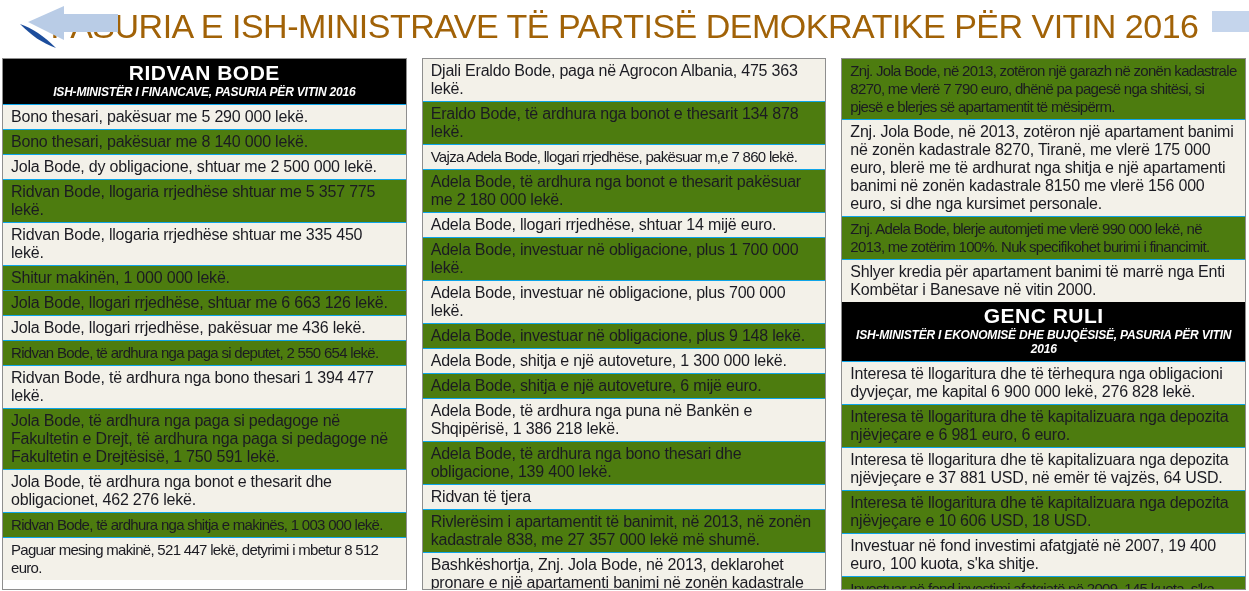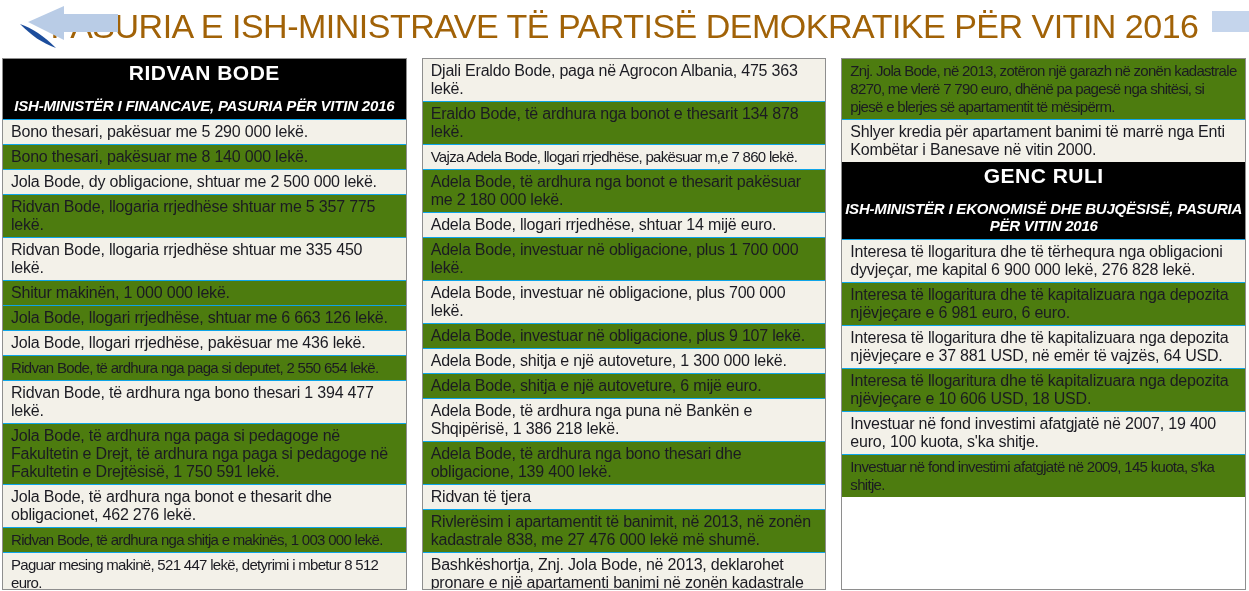--- a/index.html
+++ b/index.html
@@ -21,21 +21,21 @@
   }
   .col{
     flex:1;min-width:0;height:532px;overflow:hidden;
     border:1px solid #8e8e8e;background:#ffffff;box-sizing:border-box;
   }
   .col-header{
     background:#000000;color:#ffffff;text-align:center;
     padding:3px 2px 5px;
   }
   .col-header-title{font-size:21px;font-weight:bold;letter-spacing:0.5px;line-height:1.05;}
-  .col-header-sub{font-size:15px;font-weight:bold;font-style:italic;letter-spacing:-0.2px;margin-top:13px;}
+  .col-header-sub{font-size:12px;font-weight:bold;font-style:italic;letter-spacing:-0.2px;margin-top:1px;}
   .row{
     padding:3px 8px 3px;font-size:16px;line-height:18px;
     color:#1b1b22;border-top:1px solid #0ea5e9;letter-spacing:-0.2px;
   }
   .row:first-child{border-top:none;}
   .row-cream{background:#f3f1e9;}
   .row-blue{background:#4d7c0f;}
   .condensed{font-size:15px;letter-spacing:-0.7px;}
 </style>
 </head>
@@ -73,31 +73,33 @@
         <div class="row row-cream condensed">Paguar mesing makinë, 521 447 lekë, detyrimi i mbetur 8 512 euro.</div>
       </div>
     <div class="col">
         <div class="row row-cream">Djali Eraldo Bode, paga në Agrocon Albania, 475 363 lekë.</div>
         <div class="row row-blue">Eraldo Bode, të ardhura nga bonot e thesarit 134 878 lekë.</div>
         <div class="row row-cream condensed">Vajza Adela Bode, llogari rrjedhëse, pakësuar m,e 7 860 lekë.</div>
         <div class="row row-blue">Adela Bode, të ardhura nga bonot e thesarit pakësuar me 2 180 000 lekë.</div>
         <div class="row row-cream">Adela Bode, llogari rrjedhëse, shtuar 14 mijë euro.</div>
         <div class="row row-blue">Adela Bode, investuar në obligacione, plus 1 700 000 lekë.</div>
         <div class="row row-cream">Adela Bode, investuar në obligacione, plus 700 000 lekë.</div>
-        <div class="row row-blue">Adela Bode, investuar në obligacione, plus 9 107 lekë.</div>
+        <div class="row row-blue">Adela Bode, investuar në obligacione, plus 9 148 lekë.</div>
         <div class="row row-cream">Adela Bode, shitja e një autoveture, 1 300 000 lekë.</div>
         <div class="row row-blue">Adela Bode, shitja e një autoveture, 6 mijë euro.</div>
         <div class="row row-cream">Adela Bode, të ardhura nga puna në Bankën e Shqipërisë, 1 386 218 lekë.</div>
         <div class="row row-blue">Adela Bode, të ardhura nga bono thesari dhe obligacione, 139 400 lekë.</div>
         <div class="row row-cream">Ridvan të tjera</div>
-        <div class="row row-blue">Rivlerësim i apartamentit të banimit, në 2013, në zonën kadastrale 838, me 27 476 000 lekë më shumë.</div>
+        <div class="row row-blue">Rivlerësim i apartamentit të banimit, në 2013, në zonën kadastrale 838, me 27 357 000 lekë më shumë.</div>
         <div class="row row-cream">Bashkëshortja, Znj. Jola Bode, në 2013, deklarohet pronare e një apartamenti banimi në zonën kadastrale 8270, Tiranë, me vlerë 6 687 100 lekë, blerë me të ardhurat nga shitja e një banese të privatizuar në vitin 1992, me vlerë 3 000 000 lekë, ndërsa pjesa tjetër e vlerës është pasojë e rivlerësimit që i është bërë apartamentit në vitin 2013. Pjesa në zotërim e Znj. Jola Bode është 100%.</div>
       </div>
     <div class="col">
         <div class="row row-blue condensed">Znj. Jola Bode, në 2013, zotëron një garazh në zonën kadastrale 8270, me vlerë 7 790 euro, dhënë pa pagesë nga shitësi, si pjesë e blerjes së apartamentit të mësipërm.</div>
+        <div class="row row-cream">Znj. Jola Bode, në 2013, zotëron një apartament banimi në zonën kadastrale 8270, Tiranë, me vlerë 175 000 euro, blerë me të ardhurat nga shitja e një apartamenti banimi në zonën kadastrale 8150 me vlerë 156 000 euro, si dhe nga kursimet personale.</div>
+        <div class="row row-blue condensed">Znj. Adela Bode, blerje automjeti me vlerë 990 000 lekë, në 2013, me zotërim 100%. Nuk specifikohet burimi i financimit.</div>
         <div class="row row-cream">Shlyer kredia për apartament banimi të marrë nga Enti Kombëtar i Banesave në vitin 2000.</div>
         <div class="col-header">
           <div class="col-header-title">GENC RULI</div>
           <div class="col-header-sub">ISH-MINISTËR I EKONOMISË DHE BUJQËSISË, PASURIA PËR VITIN 2016</div>
         </div>
         <div class="row row-cream">Interesa të llogaritura dhe të tërhequra nga obligacioni dyvjeçar, me kapital 6 900 000 lekë, 276 828 lekë.</div>
         <div class="row row-blue">Interesa të llogaritura dhe të kapitalizuara nga depozita njëvjeçare e 6 981 euro, 6 euro.</div>
         <div class="row row-cream">Interesa të llogaritura dhe të kapitalizuara nga depozita njëvjeçare e 37 881 USD, në emër të vajzës, 64 USD.</div>
         <div class="row row-blue">Interesa të llogaritura dhe të kapitalizuara nga depozita njëvjeçare e 10 606 USD, 18 USD.</div>
         <div class="row row-cream">Investuar në fond investimi afatgjatë në 2007, 19 400 euro, 100 kuota, s'ka shitje.</div>

